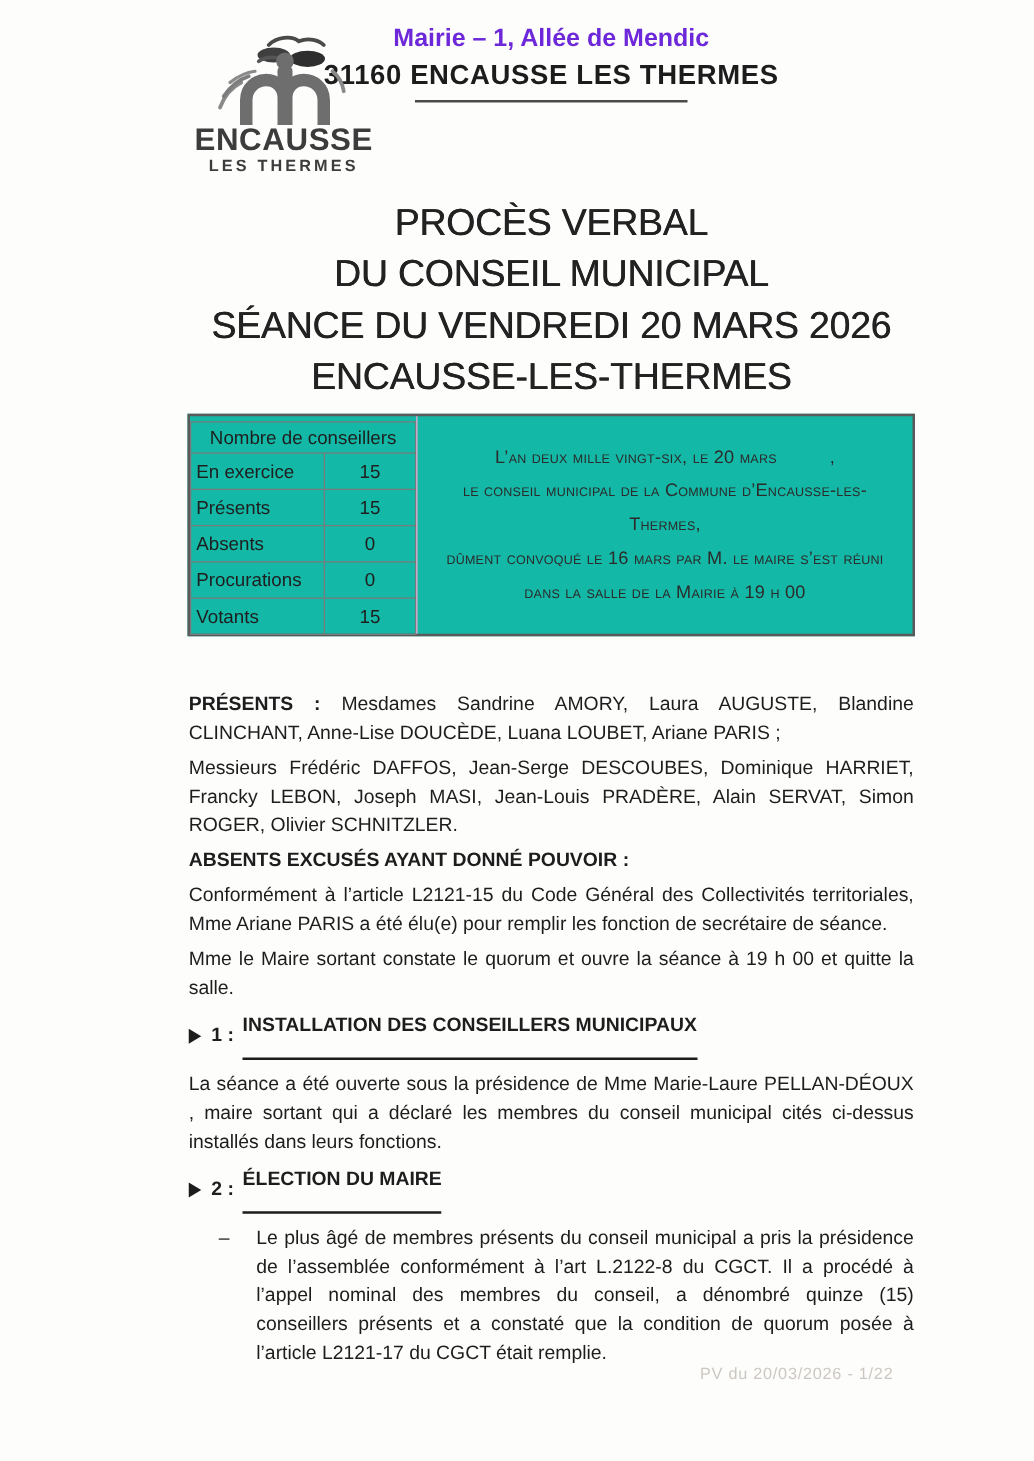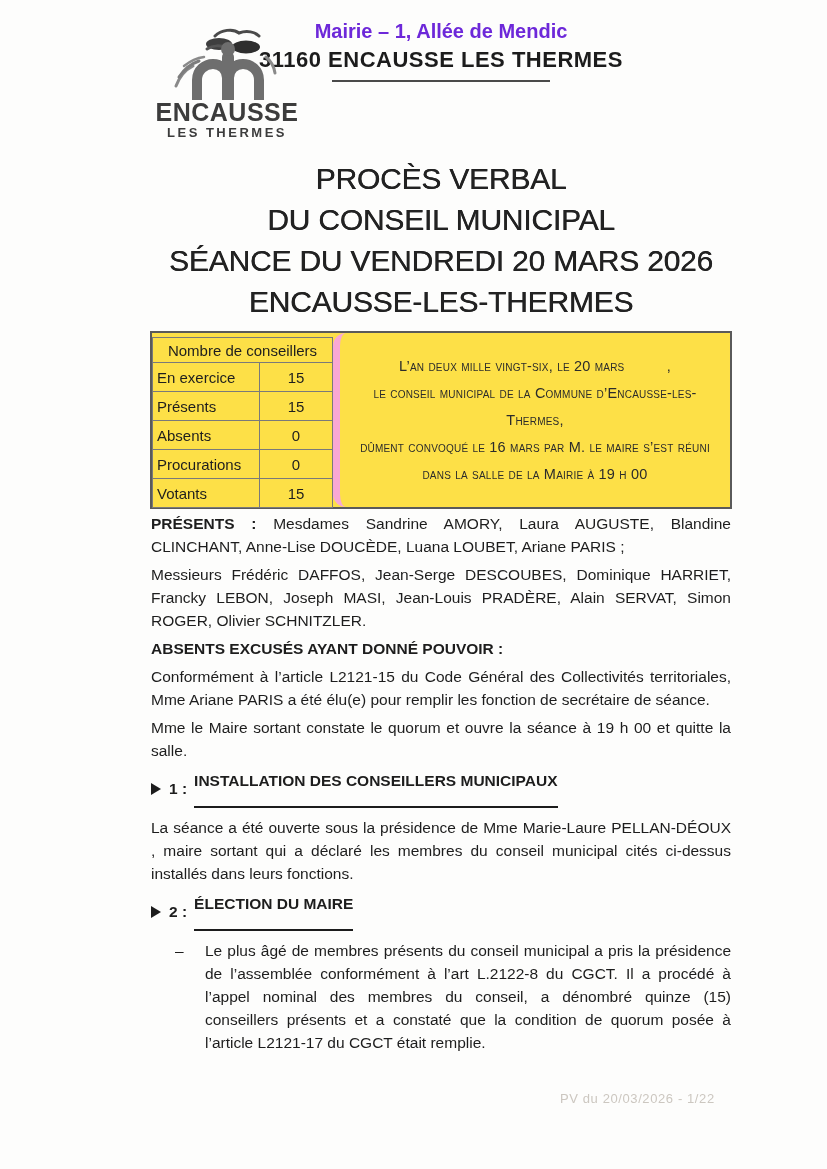--- a/index.html
+++ b/index.html
@@ -19,32 +19,32 @@
   .logo-sub{font-size:13px;font-weight:600;color:#3c3c3c;letter-spacing:2.5px;margin-top:1px;}
   
   .title-block{
     position:absolute;top:158px;left:122px;width:638px;text-align:center;
     font-size:30px;line-height:41px;color:#222;font-weight:400;
     text-shadow:0.35px 0 0 currentColor;letter-spacing:-0.2px;
   }
   
   .info-block{
     position:absolute;top:331px;left:150px;width:582px;height:178px;
-    border:2px solid #5a5a5a;box-sizing:border-box;display:flex;background:#fde047;
+    border:2px solid #5a5a5a;box-sizing:border-box;display:flex;background:#14b8a6;
   }
   .counter-table{width:181px;flex:none;align-self:flex-start;margin-top:4px;border:1px solid #7a7a7a;box-sizing:border-box;}
   .ct-head{font-size:15px;color:#1e1e1e;text-align:center;padding:4px 0 3px;border-bottom:1px solid #7a7a7a;}
   .ct-row{display:flex;border-bottom:1px solid #7a7a7a;height:28px;align-items:stretch;}
   .ct-row:last-child{border-bottom:none;}
   .ct-label{width:102px;flex:none;padding-left:4px;font-size:15px;display:flex;align-items:center;}
   .ct-val{flex:1;border-left:1px solid #7a7a7a;display:flex;align-items:center;justify-content:center;font-size:15px;}
-  .caps-cell{flex:1;display:flex;align-items:center;justify-content:center;padding:0 12px;border-left:7px solid #f9a8d4;border-radius:13px;}
+  .caps-cell{flex:1;display:flex;align-items:center;justify-content:center;padding:0 12px;border-left:1px solid #f9a8d4;}
   .caps-text{font-variant:small-caps;font-size:14.5px;line-height:27px;text-align:center;color:#2b2b2b;letter-spacing:.2px;}
   
-  .body{position:absolute;top:512px;left:151px;width:580px;font-size:15.5px;line-height:23px;text-align:justify;color:#1d1d1d;}
+  .body{position:absolute;top:552px;left:151px;width:580px;font-size:15.5px;line-height:23px;text-align:justify;color:#1d1d1d;}
   .body p{margin:0 0 5px;}
   .label-p{font-weight:bold;margin:0 0 4px;}
   .b{font-weight:bold;}
   .sec-head{display:flex;align-items:center;font-weight:bold;font-size:15.5px;margin:7px 0 8px;text-align:left;}
   .tri{width:0;height:0;border-left:10px solid #1c1c1c;border-top:6px solid transparent;border-bottom:6px solid transparent;margin-right:8px;flex:none;}
   .sec-num{margin-right:7px;flex:none;}
   .sec-title{border-bottom:2px solid #1c1c1c;padding-bottom:14px;}
   .dash-item{display:flex;margin:3px 0 0 24px;}
   .dash{width:30px;flex:none;}
   .dash-text{flex:1;text-align:justify;}

